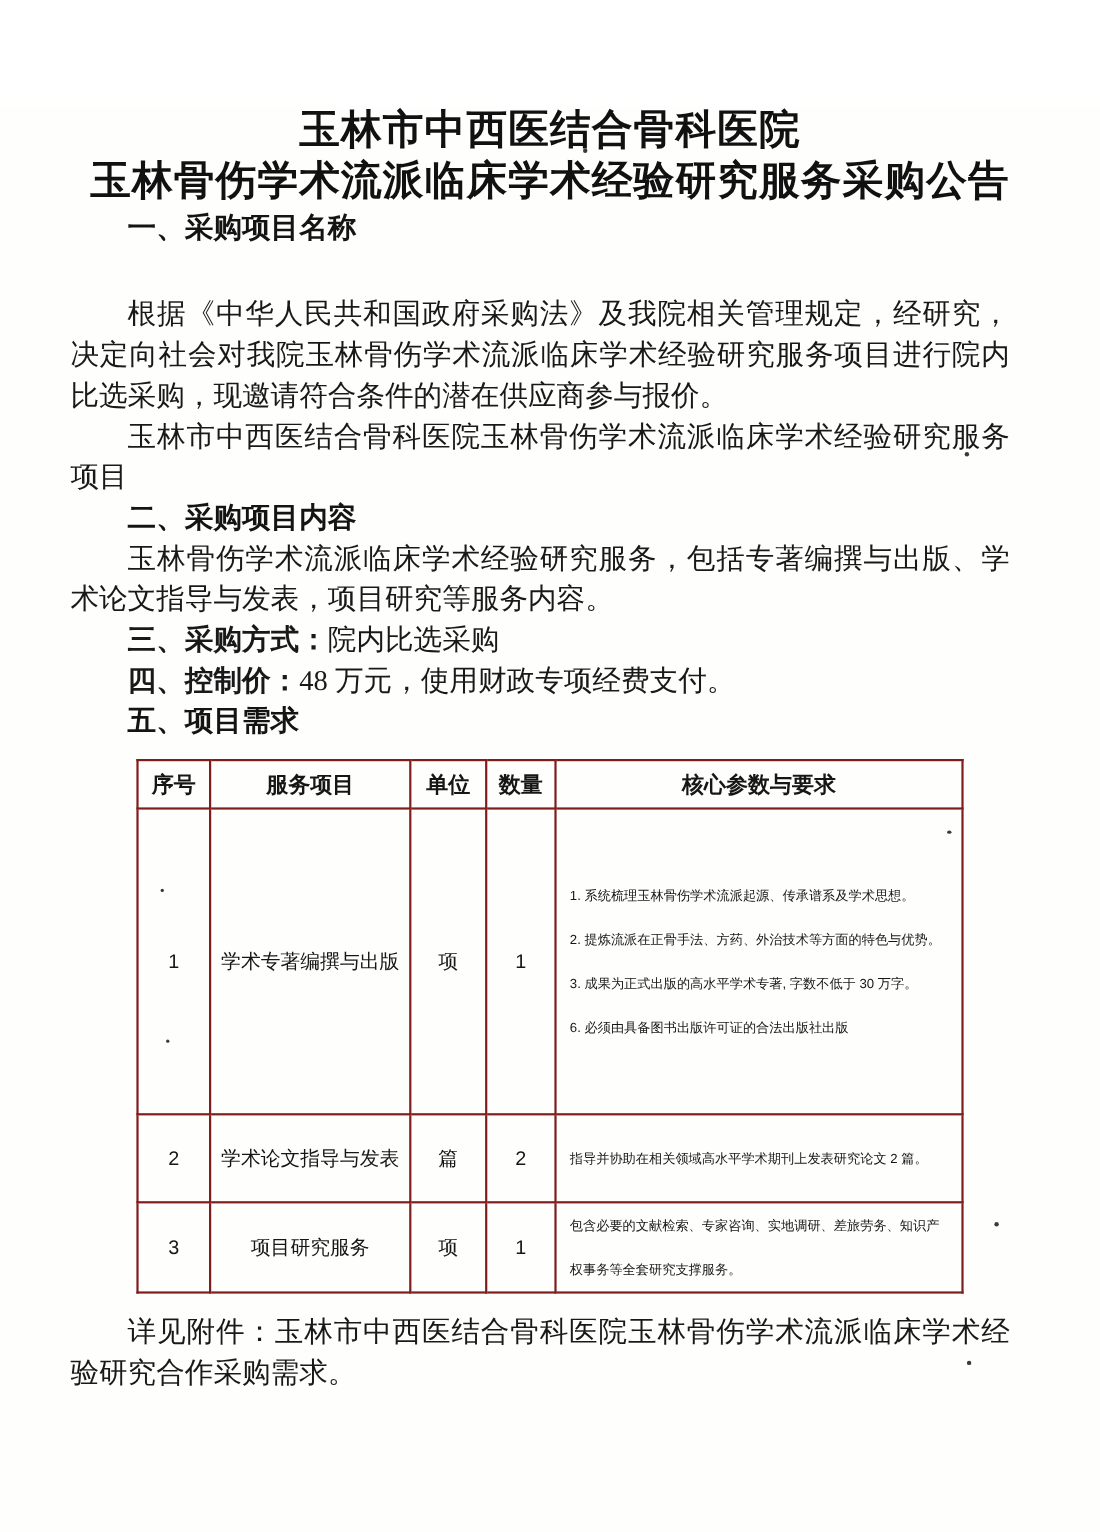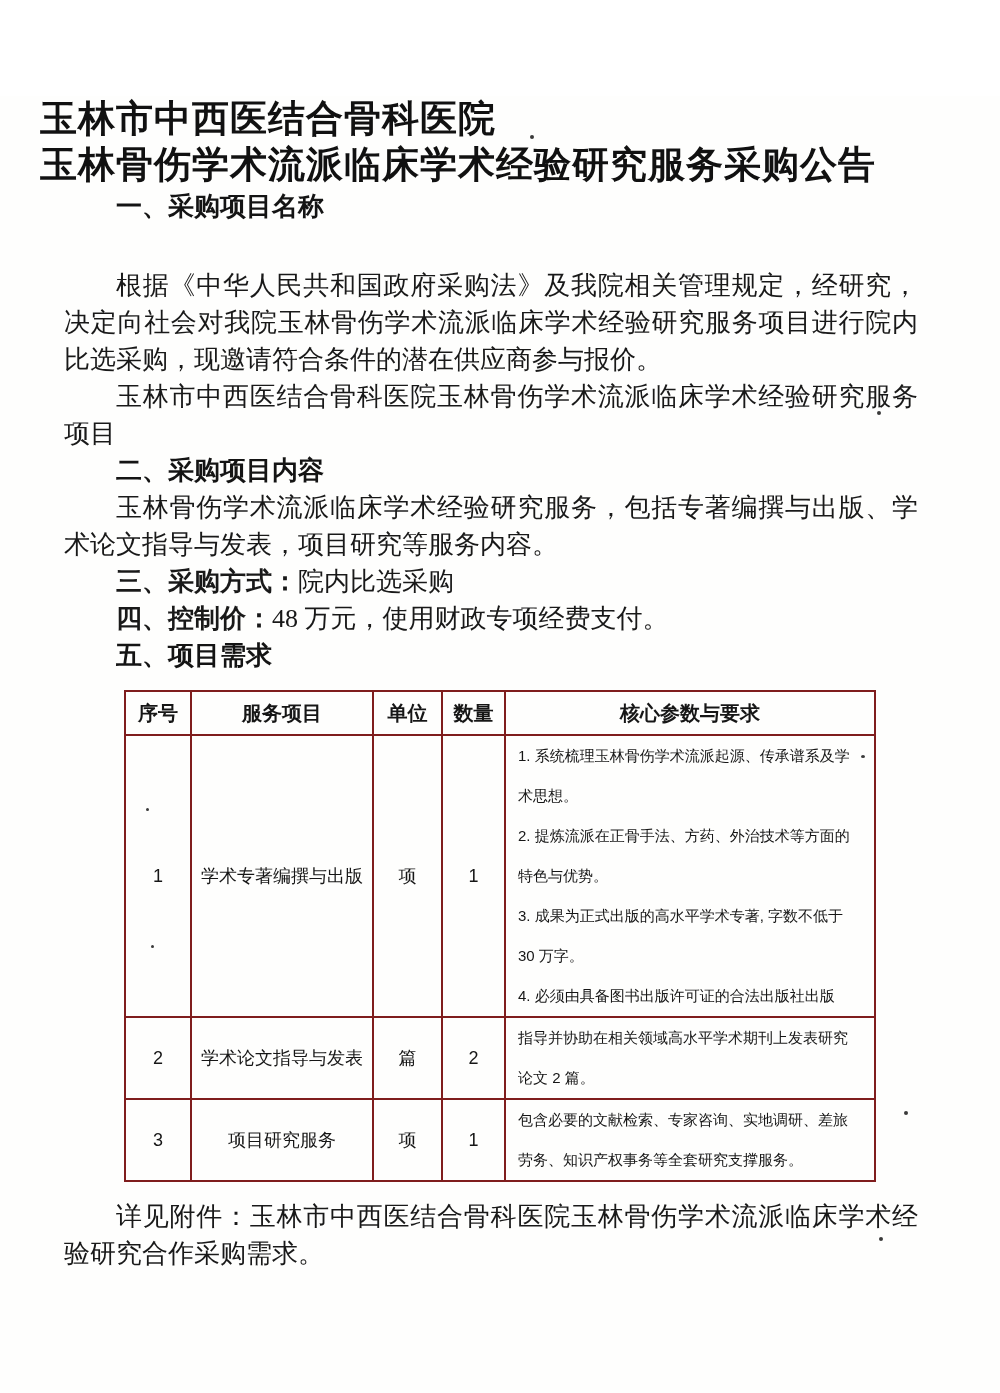--- a/index.html
+++ b/index.html
@@ -9,20 +9,21 @@
     font-family: "Liberation Serif", serif;
     color: #1b1b1b;
     position: relative;
     overflow: hidden;
   }
   .page { position: relative; width: 1000px; height: 1393px; background: #fefefd; }
 
   
   .title-block {
     margin: 96px 40px 0 40px;
+    text-align: center;
     font-weight: bold;
     font-size: 37px;
     line-height: 46px;
     letter-spacing: 1px;
     color: #111;
   }
   .title-line { display: block; }
 
   
   .para {
@@ -67,21 +68,21 @@
     text-align: center;
     vertical-align: middle;
   }
   .req-table td.cell-center {
     text-align: center;
     vertical-align: middle;
     font-size: 18px;
   }
   .req-table td.cell-reqs {
     padding: 0 12px;
-    font-size: 15px;
+    font-size: 12px;
     line-height: 40px;
     vertical-align: middle;
     text-align: left;
   }
   .req-table td.cell-reqs p { margin: 0; }
   .row-1 { height: 278px; }
   .row-2 { height: 80px; }
   .row-3 { height: 80px; }
 
   .footer-para { margin-top: 16px; }
@@ -154,21 +155,21 @@
     <tbody>
       <tr class="row-1">
         <td class="cell-center">1</td>
         <td class="cell-center">学术专著编撰与出版</td>
         <td class="cell-center">项</td>
         <td class="cell-center">1</td>
         <td class="cell-reqs">
           <p>1. 系统梳理玉林骨伤学术流派起源、传承谱系及学术思想。</p>
           <p>2. 提炼流派在正骨手法、方药、外治技术等方面的特色与优势。</p>
           <p>3. 成果为正式出版的高水平学术专著, 字数不低于 30 万字。</p>
-          <p>4. 必须由具备图书出版许可证的合法出版社出版</p>
+          <p>6. 必须由具备图书出版许可证的合法出版社出版</p>
         </td>
       </tr>
       <tr class="row-2">
         <td class="cell-center">2</td>
         <td class="cell-center">学术论文指导与发表</td>
         <td class="cell-center">篇</td>
         <td class="cell-center">2</td>
         <td class="cell-reqs">
           <p>指导并协助在相关领域高水平学术期刊上发表研究论文 2 篇。</p>
         </td>

